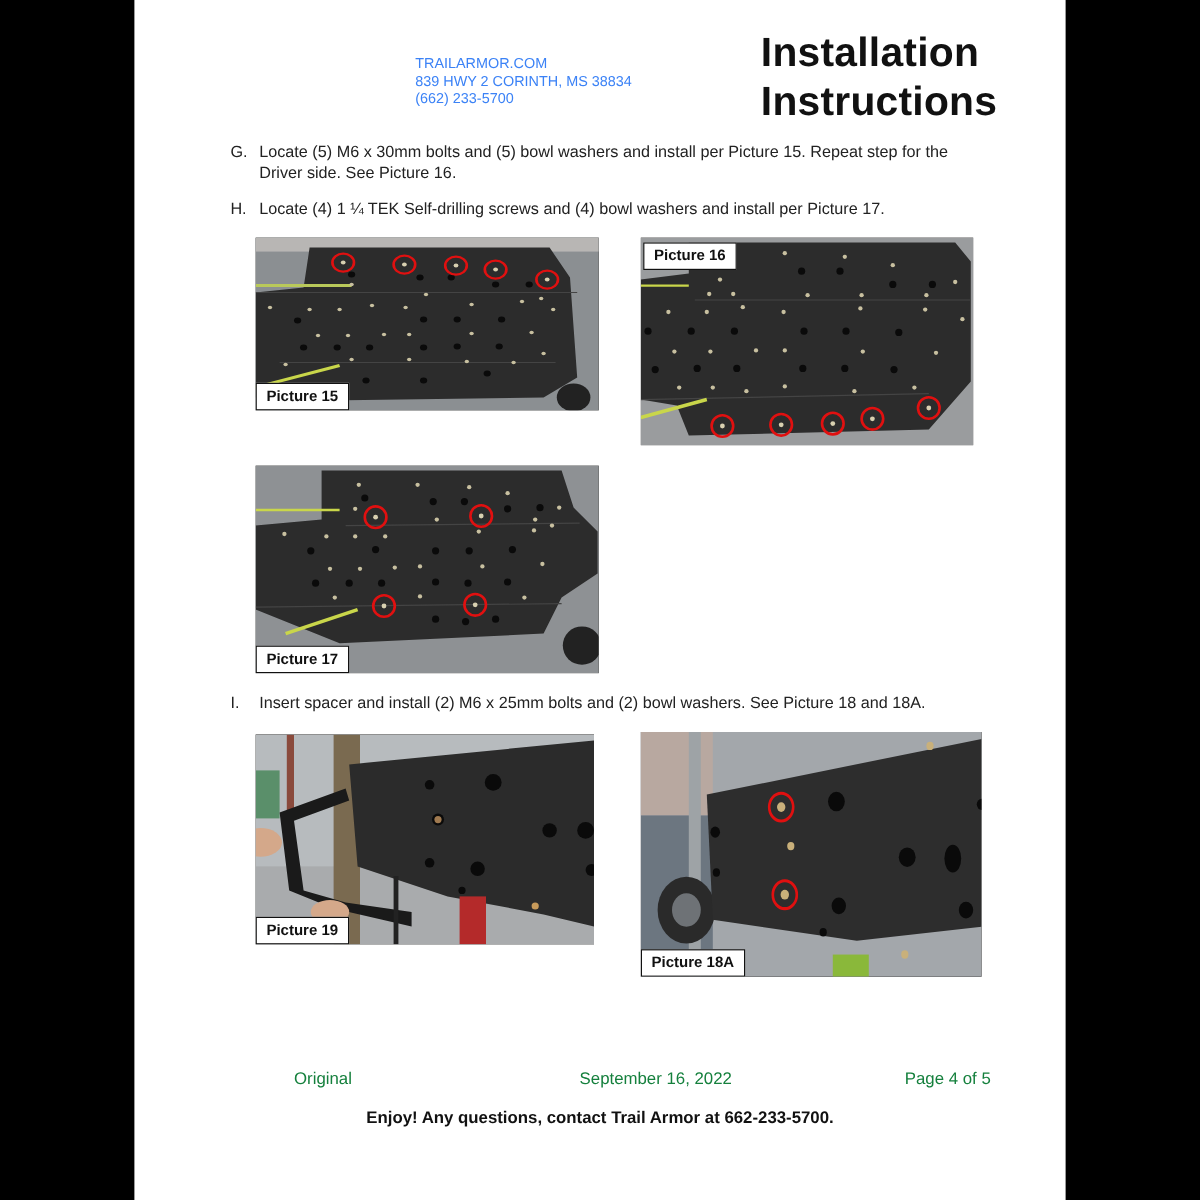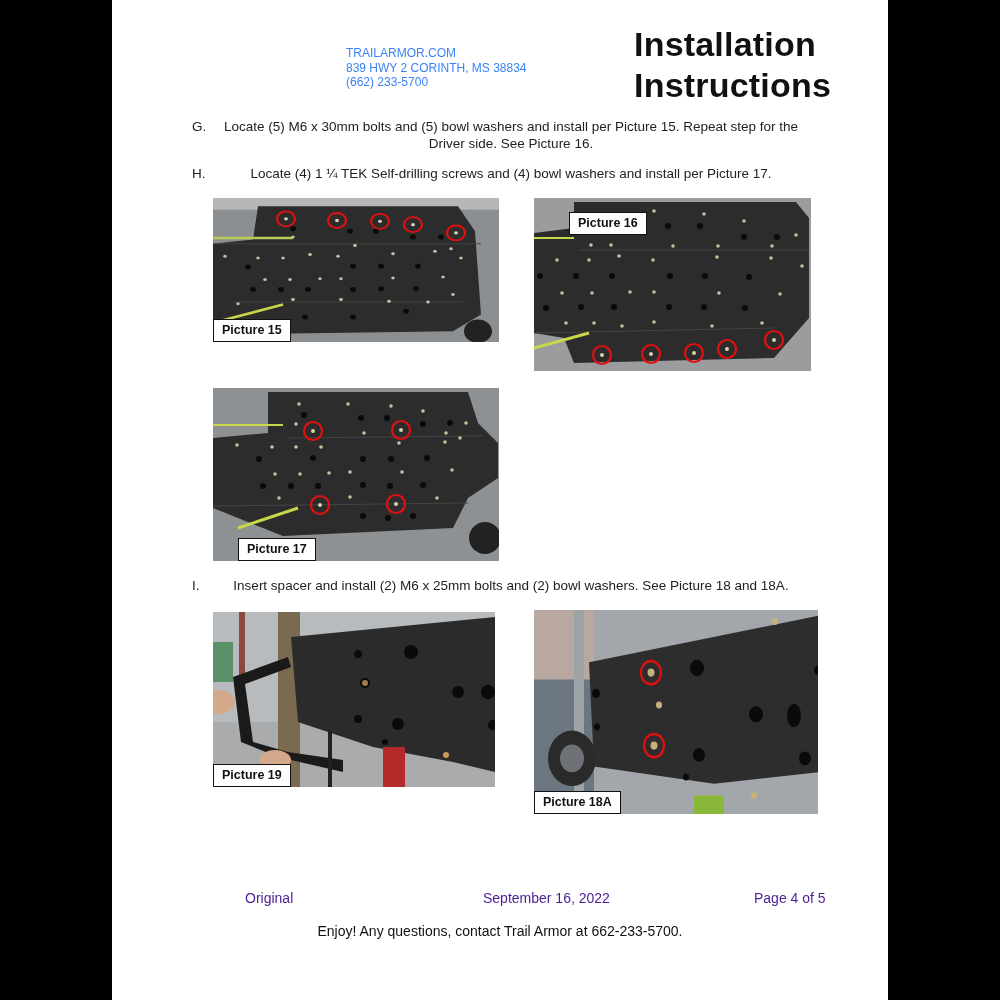--- a/index.html
+++ b/index.html
@@ -7,30 +7,30 @@
   .page { position:absolute; left:112px; top:0; width:776px; height:1000px; background:#fff; }
 
   
   .logo { position:absolute; left:108px; top:33px; width:100px; height:66px; }
   .contact { position:absolute; left:234px; top:46px; font-size:12px; line-height:14.5px; color:#3b82f6; }
   .title { position:absolute; right:57px; top:24px; font-weight:bold; font-size:34px; line-height:41px; color:#111; letter-spacing:0.2px; }
 
   
   .step { position:absolute; left:80px; font-size:13.5px; line-height:16.5px; color:#222; }
   .step .letter { position:absolute; left:0; top:0; width:24px; }
-  .step .text { position:absolute; left:24px; top:0; width:590px;text-align:center; }
+  .step .text { position:absolute; left:24px; top:0; width:590px; }
 
   
   .photo { position:absolute; overflow:hidden; background:#3a3a3a; }
   .photo svg { position:absolute; left:0; top:0; width:100%; height:100%; }
   .caption { position:absolute; background:#fff; border:1.5px solid #111; font-weight:bold; font-size:12.5px; color:#111; padding:0 8px; height:21px; line-height:21px; white-space:nowrap; }
 
   
-  .footer-row { position:absolute; top:890px; font-size:14px; color:#4c1d95; }
-  .footer-note { position:absolute; top:923px; left:0; width:776px; text-align:center; font-weight:normal; font-size:14px; color:#111; }
+  .footer-row { position:absolute; top:890px; font-size:14px; color:#15803d; }
+  .footer-note { position:absolute; top:923px; left:0; width:776px; text-align:center; font-weight:bold; font-size:14px; color:#111; }
 </style>
 </head>
 <body>
 
 <div class="page">
 
 
   <div class="contact">
     <div>TRAILARMOR.COM</div>
     <div>839 HWY 2 CORINTH, MS 38834</div>
@@ -190,21 +190,21 @@
           <circle cx="240" cy="142" r="2"></circle>
         </g>
       <g fill="none" stroke="#e01010" stroke-width="2.2">
         <circle cx="68" cy="157" r="9"></circle>
           <circle cx="117" cy="156" r="9"></circle>
           <circle cx="160" cy="155" r="9"></circle>
           <circle cx="193" cy="151" r="9"></circle>
           <circle cx="240" cy="142" r="9"></circle>
       </g>
     </svg>
-    <div class="caption" style="left:2px; top:14px;margin-left:33px;">Picture 16</div>
+    <div class="caption" style="left:2px; top:4px;">Picture 16</div>
   </div>
 
   <div class="photo" style="left:101px; top:388px; width:286px; height:173px;">
     <svg viewBox="0 0 286 173" preserveAspectRatio="none">
       <rect width="286" height="173" fill="#8e9194"></rect>
       <polygon points="55,4 255,4 265,35 285,55 285,90 255,110 240,140 70,148 0,120 0,50 55,45" fill="#2c2c2c"></polygon>
       <line x1="75" y1="50" x2="270" y2="48" stroke="#444" stroke-width="1"></line>
       <line x1="0" y1="118" x2="255" y2="115" stroke="#444" stroke-width="1"></line>
       <line x1="25" y1="140" x2="85" y2="120" stroke="#c9d64a" stroke-width="3"></line>
       <line x1="0" y1="37" x2="70" y2="37" stroke="#c9d64a" stroke-width="2"></line>
@@ -262,21 +262,21 @@
           <circle cx="107" cy="117" r="2"></circle>
           <circle cx="183" cy="116" r="2"></circle>
         </g>
       <g fill="none" stroke="#e01010" stroke-width="2.2">
         <circle cx="100" cy="43" r="9"></circle>
           <circle cx="188" cy="42" r="9"></circle>
           <circle cx="107" cy="117" r="9"></circle>
           <circle cx="183" cy="116" r="9"></circle>
       </g>
     </svg>
-    <div class="caption" style="left:0; bottom:0;margin-left:25px;">Picture 17</div>
+    <div class="caption" style="left:0; bottom:0;">Picture 17</div>
   </div>
 
   <div class="step" style="top:578px;">
     <span class="letter">I.</span>
     <span class="text">Insert spacer and install (2) M6 x 25mm bolts and (2) bowl washers.  See Picture 18 and 18A.</span>
   </div>
 
   <div class="photo" style="left:101px; top:612px; width:282px; height:175px;">
     <svg viewBox="0 0 282 175" preserveAspectRatio="none">
       <rect width="282" height="175" fill="#b7bbbe"></rect>

